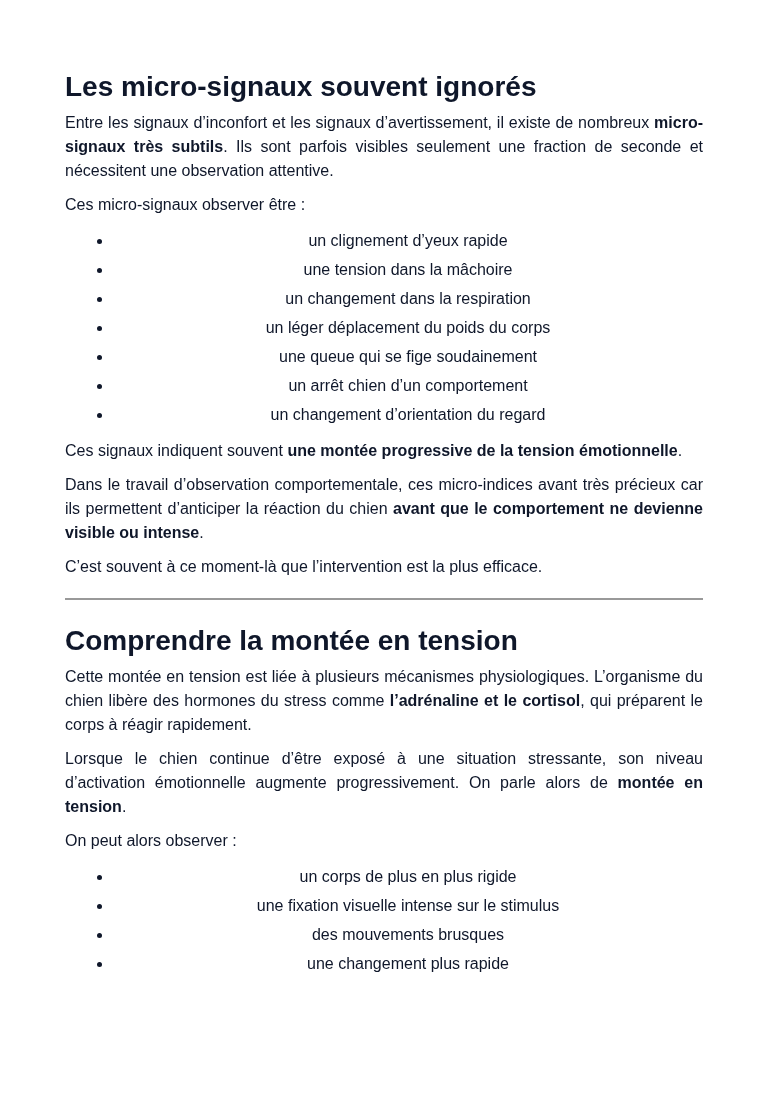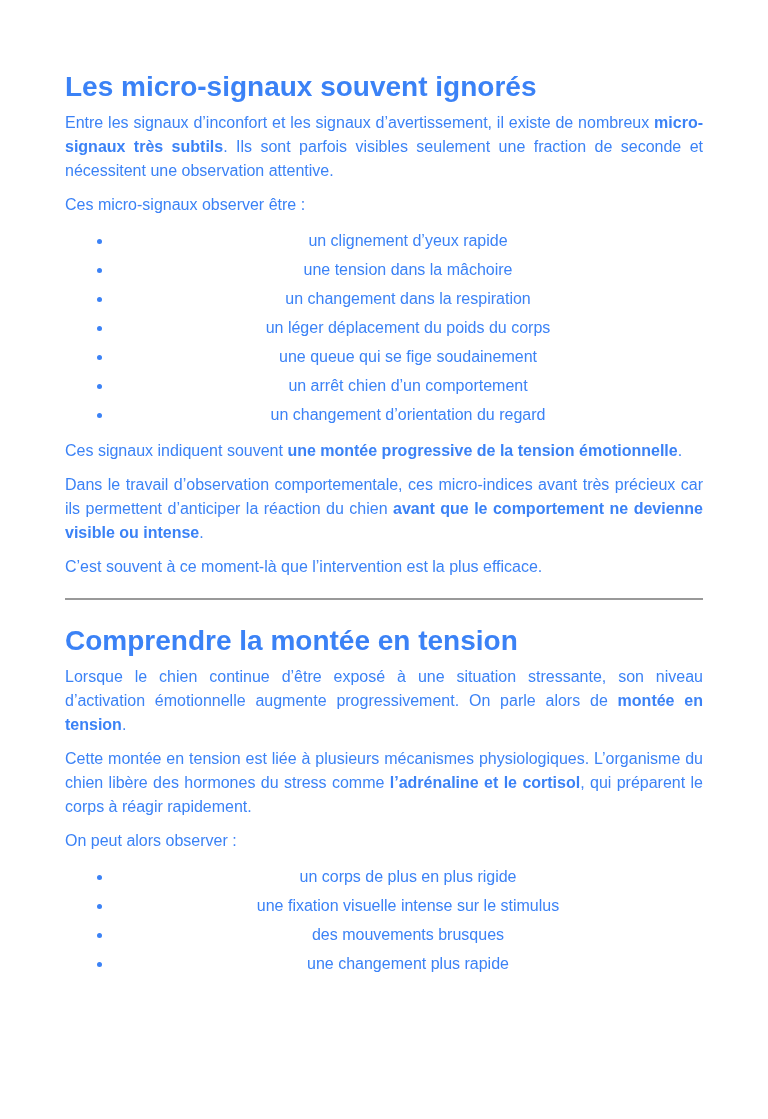--- a/index.html
+++ b/index.html
@@ -2,21 +2,21 @@
 <html lang="fr"><head>
 <meta charset="utf-8">
 <style>
   html, body { margin: 0; padding: 0; background: #ffffff; }
   .page {
     width: 768px;
     min-height: 1119px;
     box-sizing: border-box;
     padding: 70px 65px 40px;
     background: #ffffff;
-    color: #3b82f6;
+    color: #0f172a;
     font-family: "Liberation Sans", sans-serif;
     font-size: 16px;
     line-height: 24px;
     display: flex;
     flex-direction: column;
   }
   .section-title {
     font-size: 28px;
     line-height: 34px;
     font-weight: 700;
@@ -66,22 +66,22 @@
   </ul>
 
   <p><span>Ces signaux indiquent souvent </span><strong>une montée progressive de la tension émotionnelle</strong><span>.</span></p>
   <p><span>Dans le travail d’observation comportementale, ces micro-indices avant très précieux car ils permettent d’anticiper la réaction du chien </span><strong>avant que le comportement ne devienne visible ou intense</strong><span>.</span></p>
   <p><span>C’est souvent à ce moment-là que l’intervention est la plus efficace.</span></p>
 
   <hr class="divider">
 
   <h2 class="section-title">Comprendre la montée en tension</h2>
 
+  <p><span>Cette montée en tension est liée à plusieurs mécanismes physiologiques. L’organisme du chien libère des hormones du stress comme </span><strong>l’adrénaline et le cortisol</strong><span>, qui préparent le corps à réagir rapidement.</span></p>
   <p><span>Lorsque le chien continue d’être exposé à une situation stressante, son niveau d’activation émotionnelle augmente progressivement. On parle alors de </span><strong>montée en tension</strong><span>.</span></p>
-  <p><span>Cette montée en tension est liée à plusieurs mécanismes physiologiques. L’organisme du chien libère des hormones du stress comme </span><strong>l’adrénaline et le cortisol</strong><span>, qui préparent le corps à réagir rapidement.</span></p>
   <p><span>On peut alors observer :</span></p>
 
   <ul class="bullets">
     <li>un corps de plus en plus rigide</li>
     <li>une fixation visuelle intense sur le stimulus</li>
     <li>des mouvements brusques</li>
     <li>une changement plus rapide</li>
   </ul>
 
 </main>

